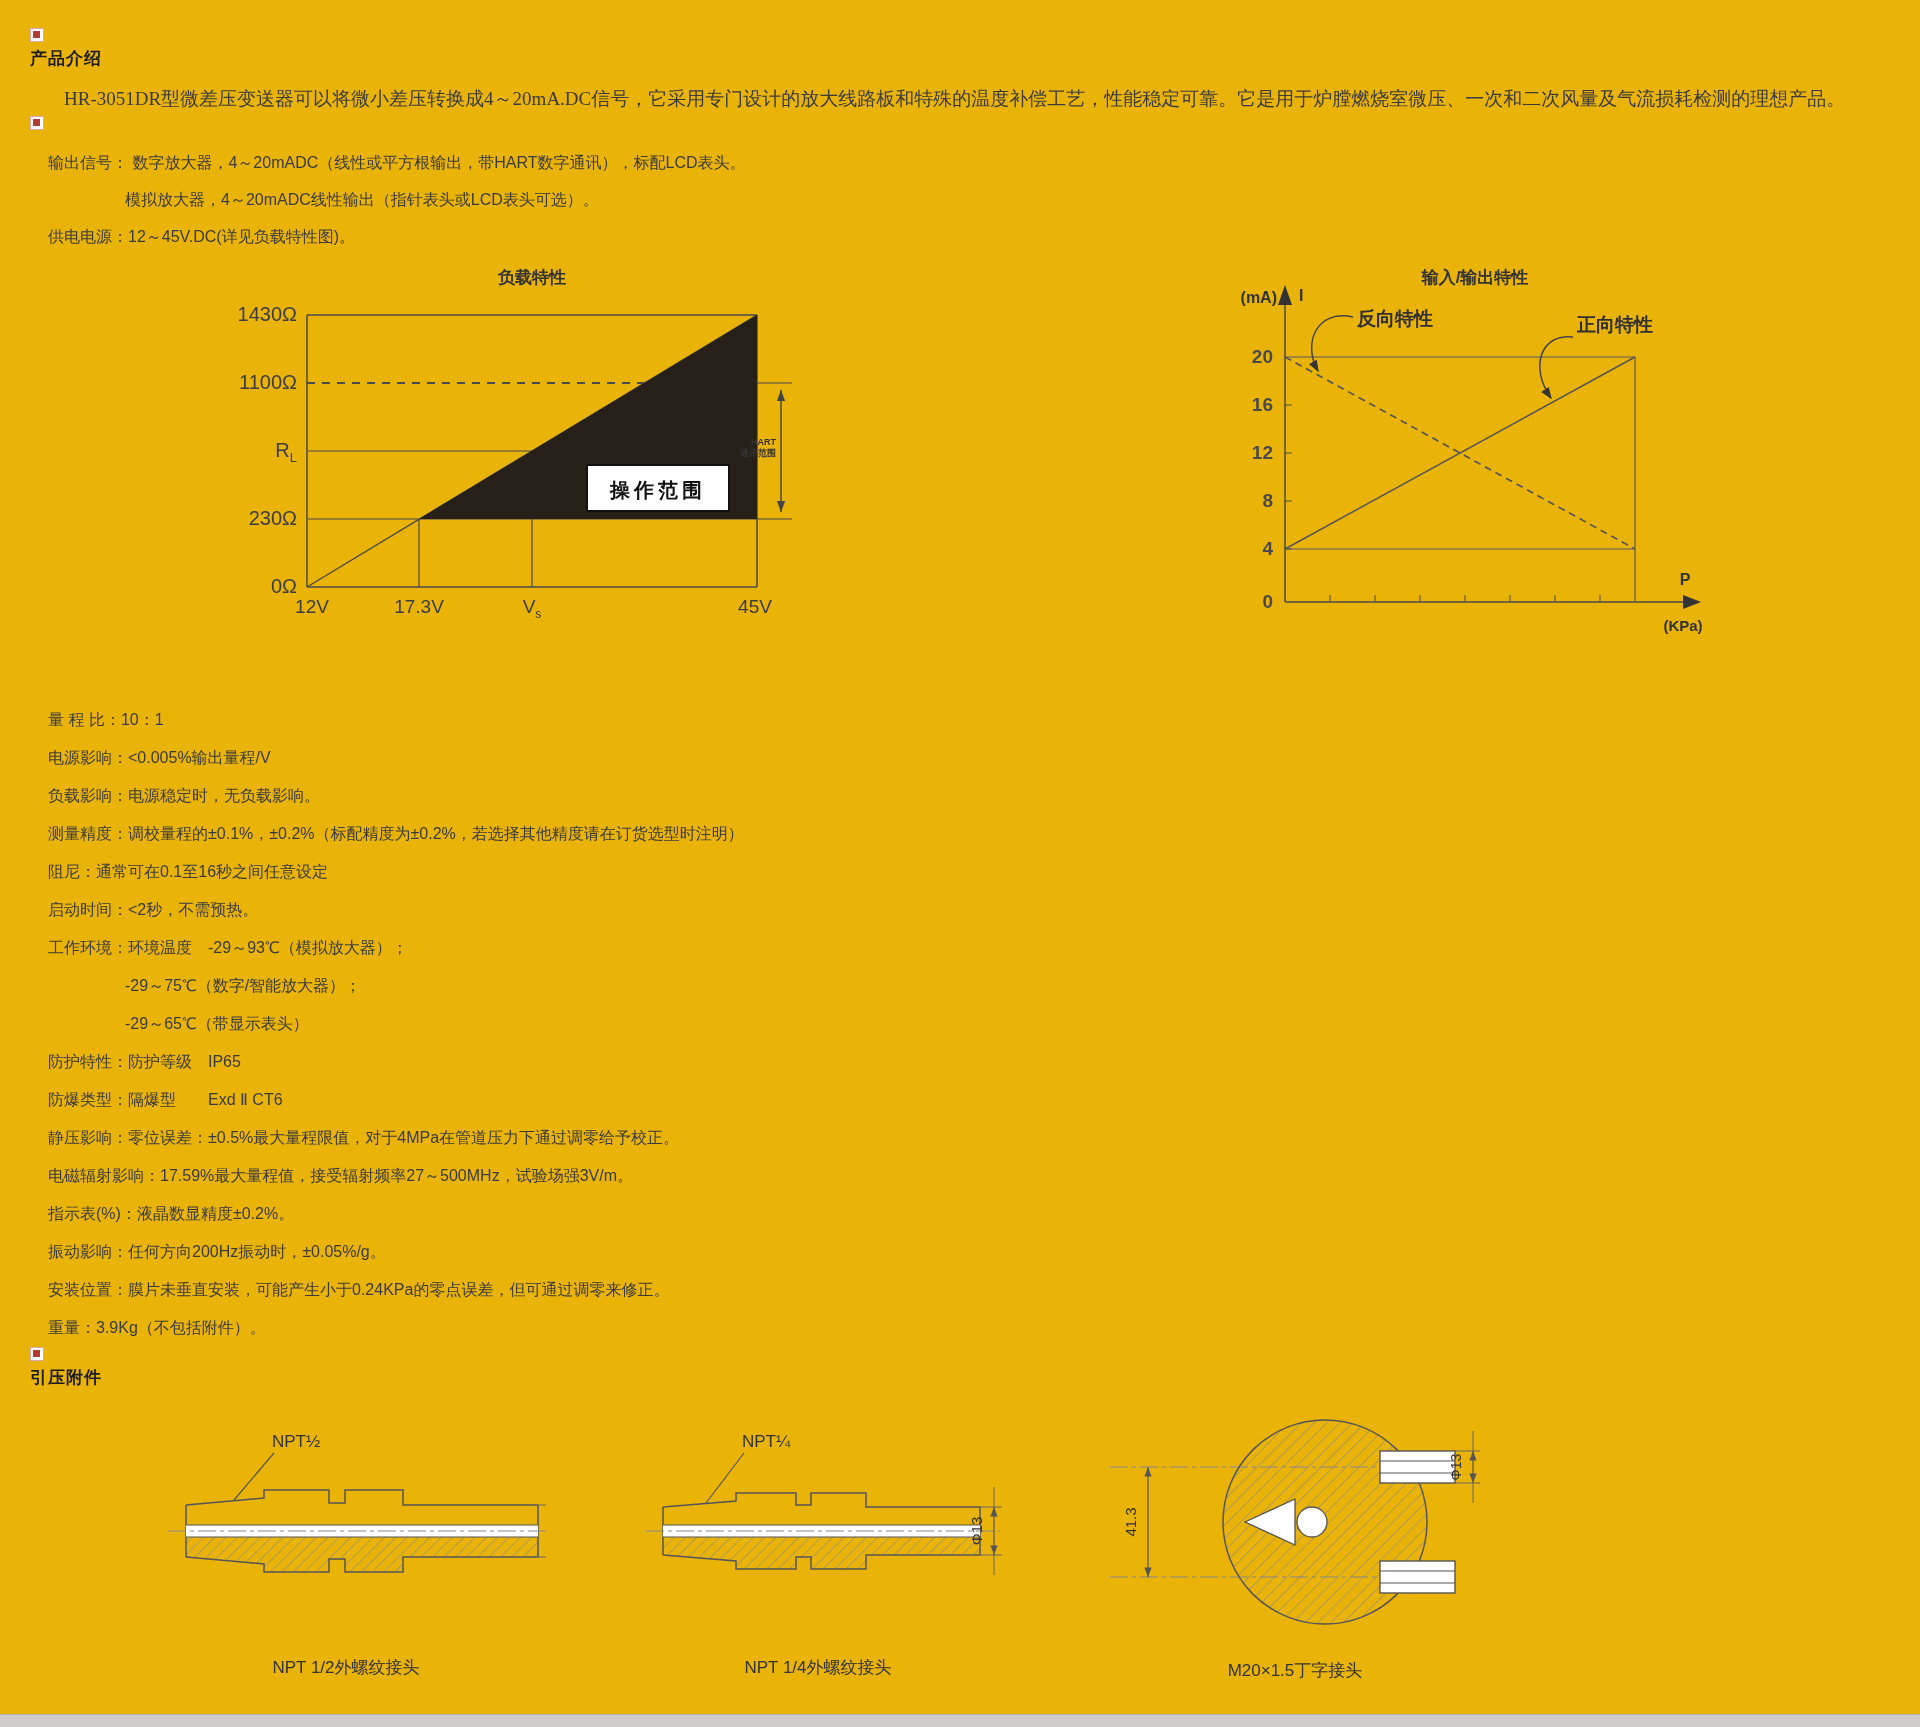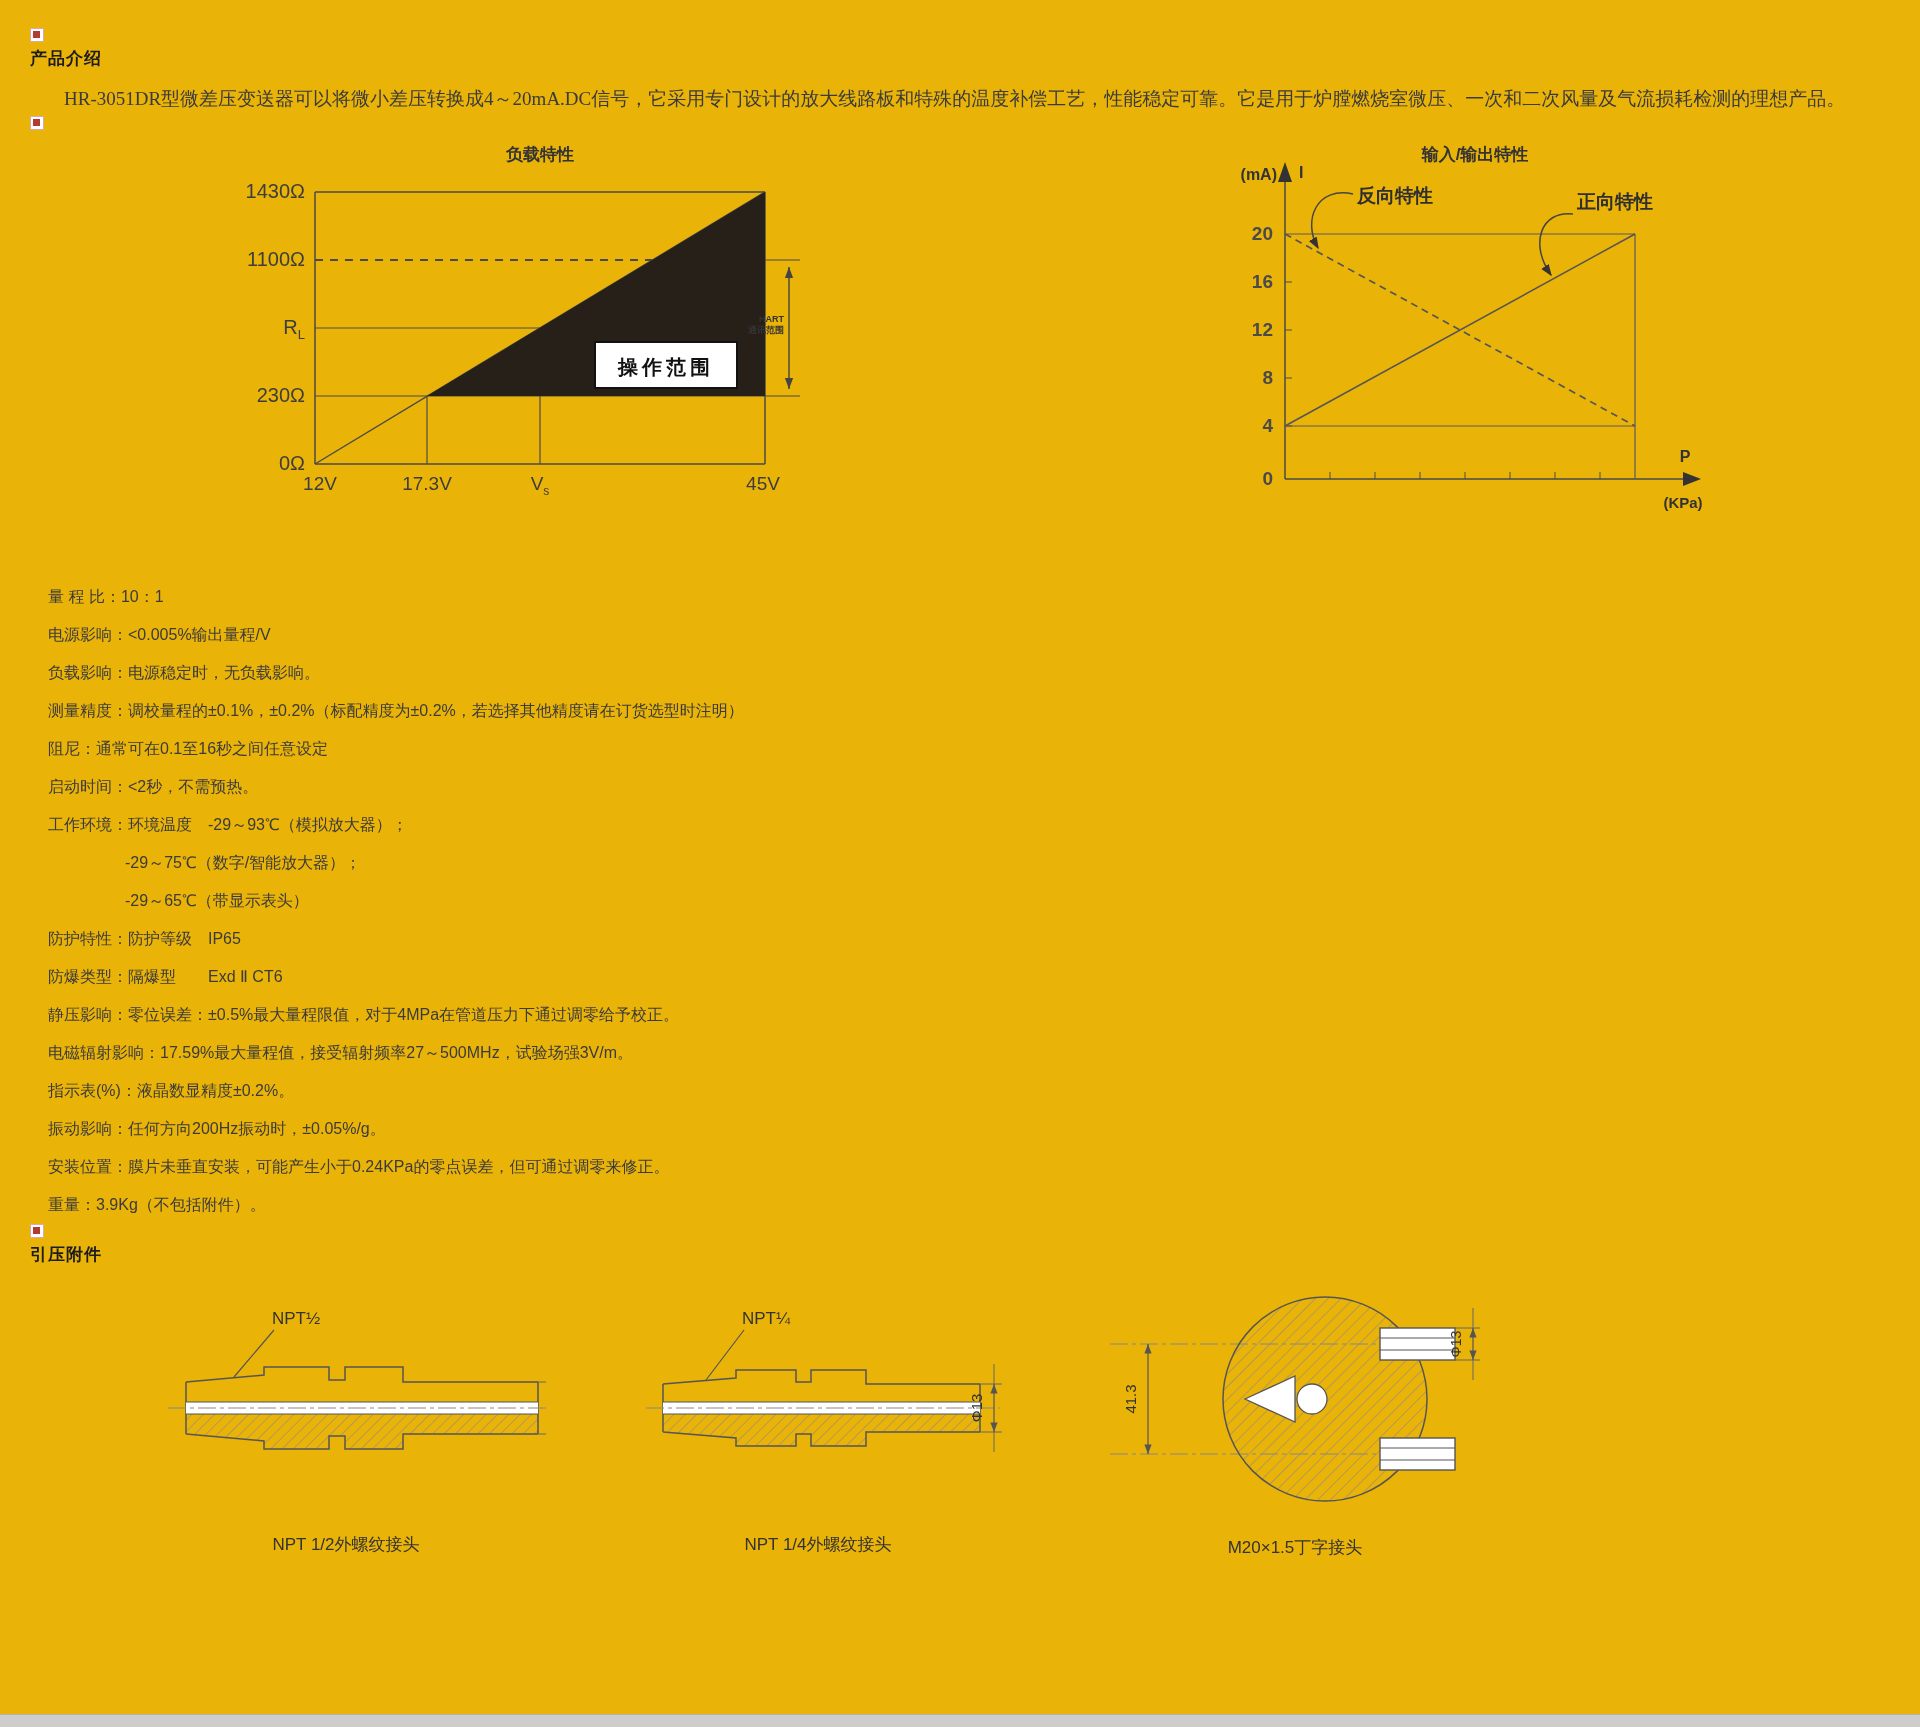--- a/index.html
+++ b/index.html
@@ -10,21 +10,21 @@
   .imgmark .dot{position:absolute;left:2px;top:2px;width:7px;height:7px;background:#b23b32;}
   .marker-row{height:16px;line-height:12px;}
   .mt30{margin-top:28px;}
   h2.sec{margin:3px 0 0 30px;font-size:17px;font-weight:bold;color:#1c1c1c;letter-spacing:1px;}
   .para{margin:16px 24px 4px 30px;text-indent:34px;font-size:19px;line-height:26px;color:#3b3b3b;font-family:Liberation Serif, serif;}
   .specs{margin:12px 0 0 48px;}
   .spec{height:37px;line-height:37px;font-size:16px;color:#3b3b3b;white-space:nowrap;}
   .specs2 .spec{height:38px;line-height:38px;}
   .ind{padding-left:77px;}
   .charts{position:relative;height:432px;margin-top:2px;}
-  .chart-load{position:absolute;left:180px;top:0;}
+  .chart-load{position:absolute;left:172px;top:0;}
   .chart-io{position:absolute;left:1185px;top:0;}
   svg text{font-family:"Liberation Sans",sans-serif;}
   .fit-row{position:relative;height:316px;margin-top:6px;}
   .fit{position:absolute;}
   .fit .cap{text-align:center;font-size:17px;color:#333;margin-top:4px;}
   .fit1{left:146px;top:18px;width:400px;}
   .fit2{left:628px;top:18px;width:380px;}
   .fit3{left:1080px;top:-6px;width:430px;}
   .bottom-strip{position:absolute;left:0;bottom:0;width:100%;height:12px;background:#cfcdcb;border-top:1px solid #b5b3b1;}
 </style>
@@ -36,20 +36,25 @@
   <div class="marker-row mt30">
     <span class="imgmark"><span class="dot"></span></span>
   </div>
   <h2 class="sec">产品介绍</h2>
   <p class="para">HR-3051DR型微差压变送器可以将微小差压转换成4～20mA.DC信号，它采用专门设计的放大线路板和特殊的温度补偿工艺，性能稳定可靠。它是用于炉膛燃烧室微压、一次和二次风量及气流损耗检测的理想产品。</p>
 
   <div class="marker-row">
     <span class="imgmark"><span class="dot"></span></span>
   </div>
 
+  <div class="specs">
+    <div class="spec">输出信号： 数字放大器，4～20mADC（线性或平方根输出，带HART数字通讯），标配LCD表头。</div>
+    <div class="spec ind">模拟放大器，4～20mADC线性输出（指针表头或LCD表头可选）。</div>
+    <div class="spec">供电电源：12～45V.DC(详见负载特性图)。</div>
+  </div>
 
   <div class="charts">
 
     <div class="chart-load">
       <svg width="640" height="424" viewBox="0 0 640 424">
         <defs>
           <marker id="arrL" markerWidth="10" markerHeight="8" refX="8" refY="3" orient="auto-start-reverse">
             <path d="M0,0L8,3L0,6Z" fill="#444"></path>
           </marker>
         </defs>

